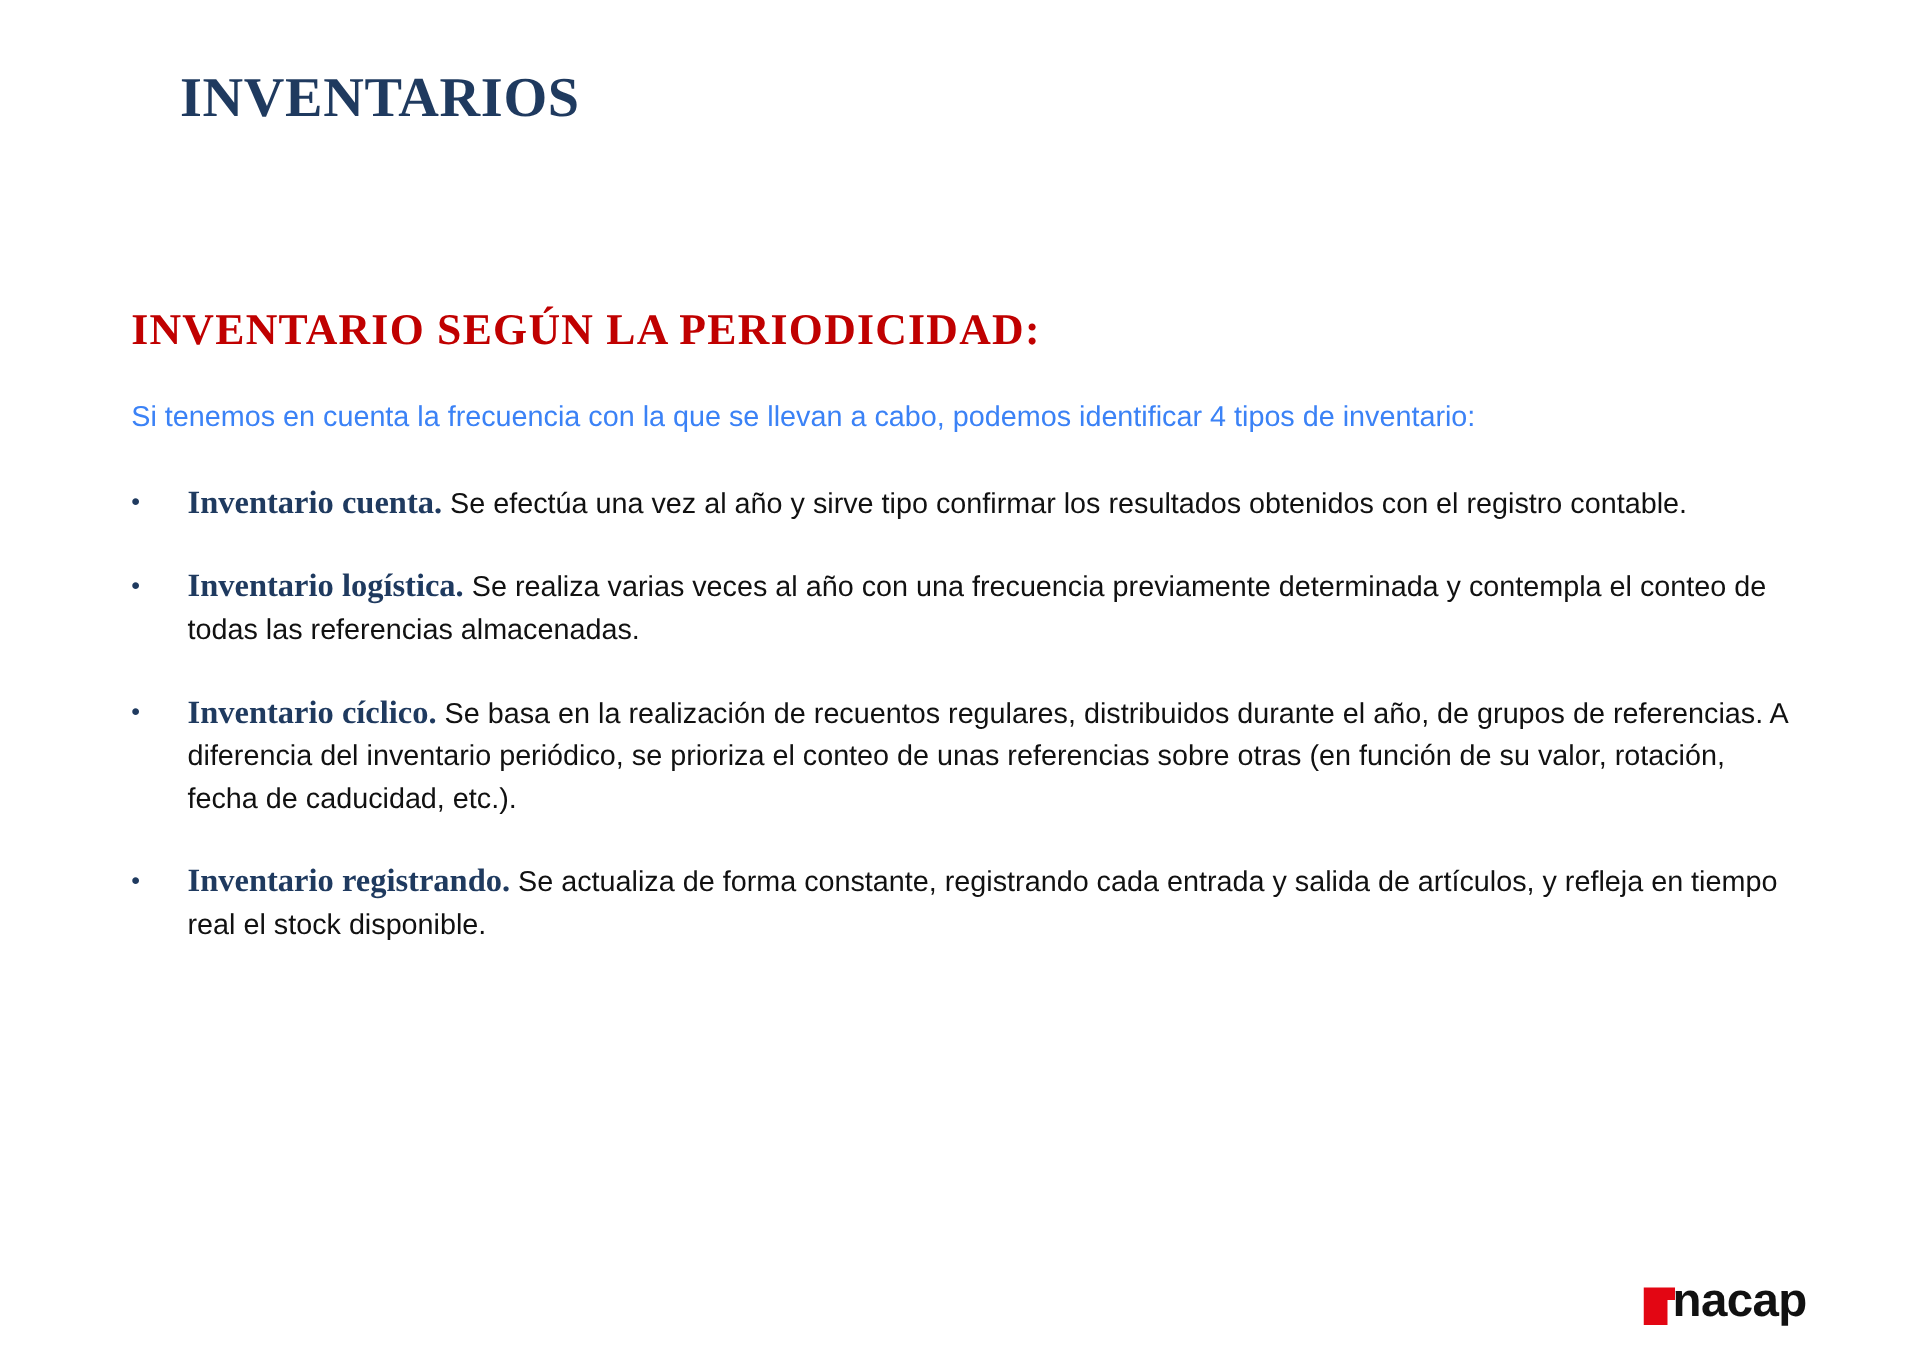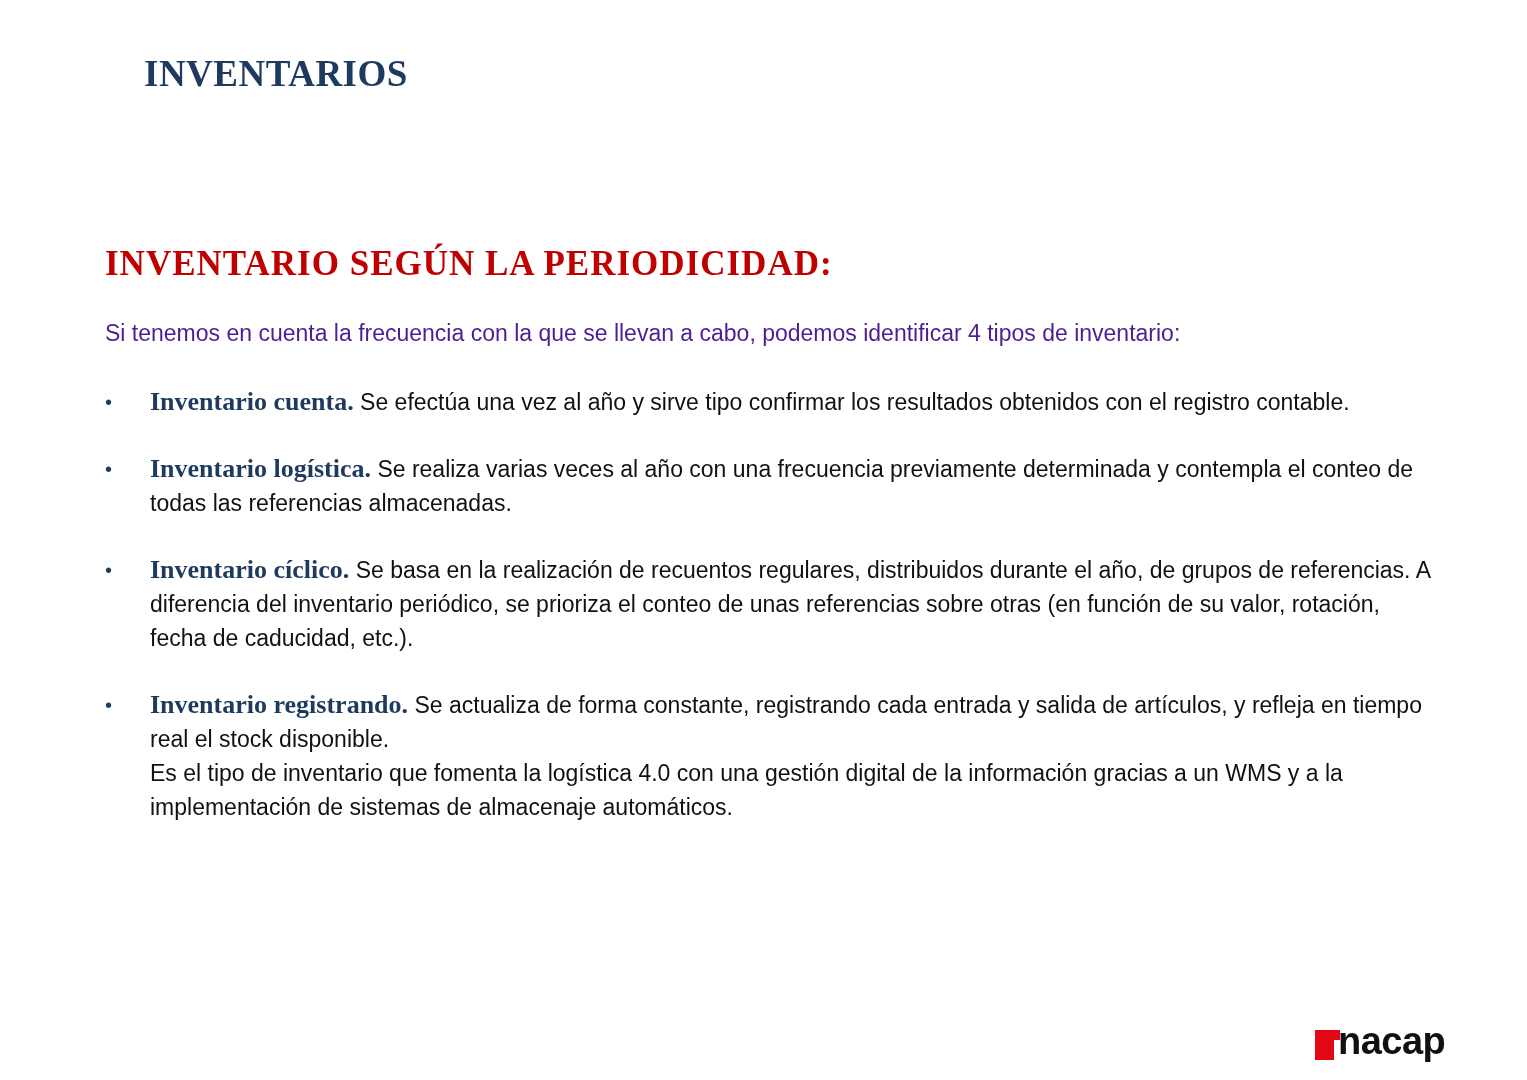--- a/index.html
+++ b/index.html
@@ -1,19 +1,19 @@
 <!DOCTYPE html>
 <html><head>
 <meta charset="utf-8">
 <style>
   html, body { margin:0; padding:0; background:#ffffff; }
   body { width:1527px; height:1080px; position:relative; overflow:hidden; font-family:"Liberation Sans", sans-serif; color:#111; }
-  .title { position:absolute; left:144px; top:52px; font-family:"Liberation Serif", serif; font-weight:bold; font-size:37px; color:#1f3a5f; letter-spacing:0.5px; }
+  .title { position:absolute; left:144px; top:52px; font-family:"Liberation Serif", serif; font-weight:bold; font-size:45px; color:#1f3a5f; letter-spacing:0.5px; }
   .subtitle { position:absolute; left:105px; top:244px; font-family:"Liberation Serif", serif; font-weight:bold; font-size:35px; color:#c00000; letter-spacing:1px; font-variant:small-caps; text-transform:uppercase; }
-  .intro { position:absolute; left:105px; top:320px; font-size:23px; color:#4c1d95; }
+  .intro { position:absolute; left:105px; top:320px; font-size:23px; color:#3b82f6; }
   .list { position:absolute; left:105px; top:385px; width:1330px; }
   .item { position:relative; padding-left:45px; font-size:23px; line-height:34px; margin-bottom:33px; }
   .bullet { position:absolute; left:0; top:0; font-size:20px; color:#1f3a5f; }
   .term { font-family:"Liberation Serif", serif; font-weight:bold; font-size:26px; color:#1f3a5f; }
   .logo { position:absolute; left:1315px; top:1022px; display:flex; align-items:flex-end; }
   .logo-mark { width:25px; height:30px; background:#e30613; position:relative; }
   .logo-mark::after { content:""; position:absolute; right:0; top:10px; width:6px; height:20px; background:#fff; }
   .logo-text { font-family:"Liberation Sans", sans-serif; font-weight:bold; font-size:38px; color:#111; margin-left:-2px; line-height:1; letter-spacing:-0.5px; }
 </style>
 </head>
@@ -32,20 +32,19 @@
     <span class="bullet">•</span>
     <span class="term">Inventario logística.</span><span> Se realiza varias veces al año con una frecuencia previamente determinada y contempla el conteo de todas las referencias almacenadas.</span>
   </div>
   <div class="item">
     <span class="bullet">•</span>
     <span class="term">Inventario cíclico.</span><span> Se basa en la realización de recuentos regulares, distribuidos durante el año, de grupos de referencias. A diferencia del inventario periódico, se prioriza el conteo de unas referencias sobre otras (en función de su valor, rotación, fecha de caducidad, etc.).</span>
   </div>
   <div class="item">
     <span class="bullet">•</span>
     <span class="term">Inventario registrando.</span><span> Se actualiza de forma constante, registrando cada entrada y salida de artículos, y refleja en tiempo real el stock disponible.</span>
-    <div>Es el tipo de inventario que fomenta la logística 4.0 con una gestión digital de la información gracias a un WMS y a la implementación de sistemas de almacenaje automáticos.</div>
   </div>
 </div>
 
 <div class="logo">
   <span class="logo-mark"></span>
   <span class="logo-text">nacap</span>
 </div>
 
 </body></html>

